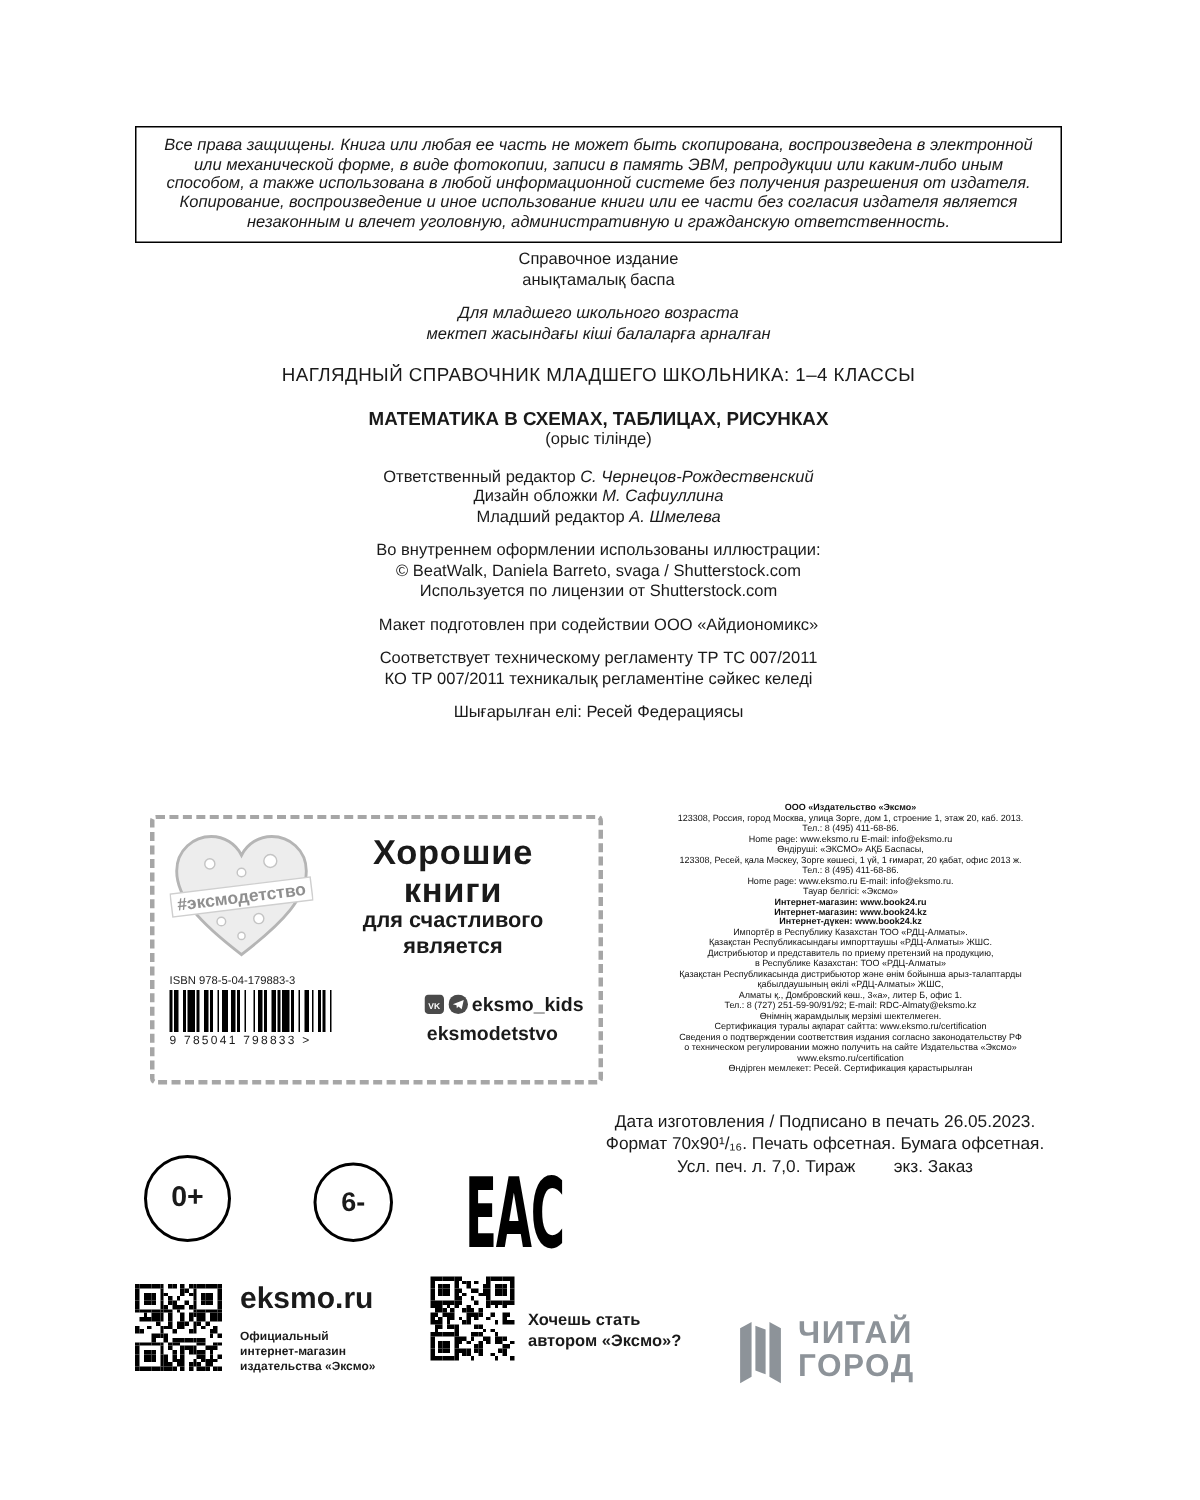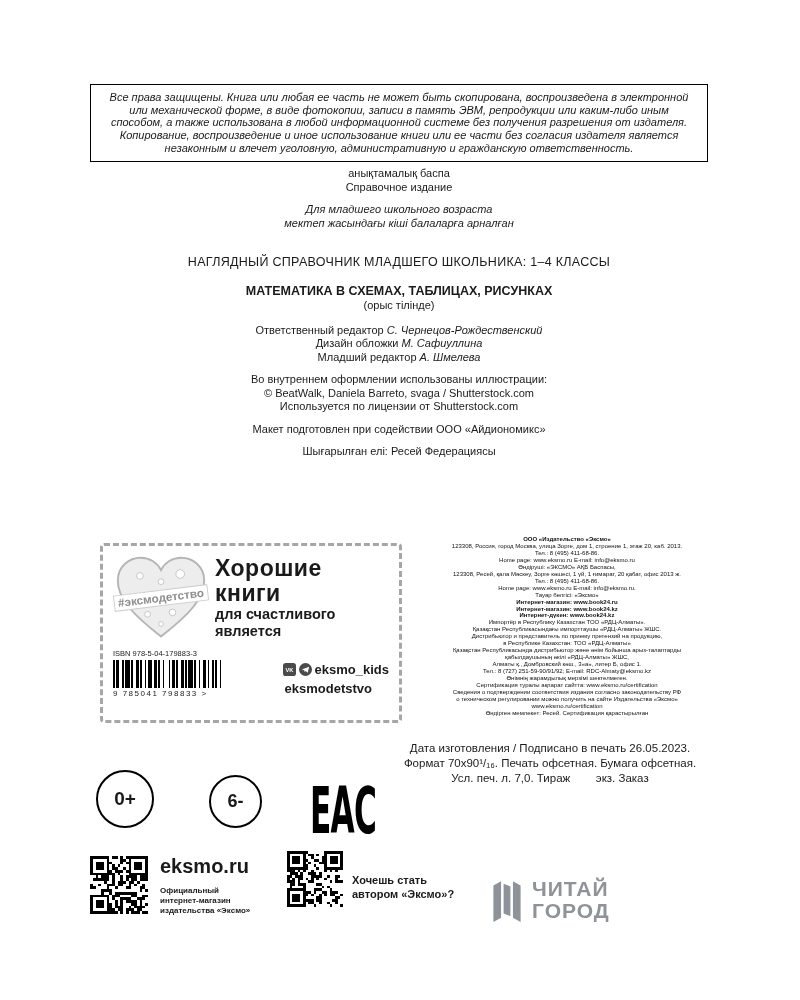--- a/index.html
+++ b/index.html
@@ -13,33 +13,33 @@
     position:absolute; left:90px; top:84px; width:618px;
     border:1.5px solid #000; padding:6px 12px;
     font-style:italic; font-size:11px; line-height:12.7px; text-align:center; font-weight:500;
   }
   
   .center-col { position:absolute; left:90px; top:167px; width:618px; text-align:center; }
   .grp { margin-bottom:9px; }
   .t11 { font-size:11px; line-height:13.5px; }
   .it  { font-style:italic; }
   .bold{ font-weight:bold; }
-  .series { font-size:12.5px; line-height:15px; margin:25px 0 14px; letter-spacing:.3px; }
+  .series { font-size:12.5px; line-height:15px; margin:13px 0 14px; letter-spacing:.3px; }
   .author { font-size:12px; margin:4px 0 13px; }
   .title-grp { margin-bottom:11px; }
   .title-main { font-size:12.5px; line-height:15px; font-weight:bold; }
   
   .stamp {
     position:absolute; left:100px; top:543px; width:302px; height:180px;
     border:3px dashed #a6a6a6; border-radius:4px; padding:8px 10px 7px;
     display:flex; flex-direction:column;
   }
   .stamp-top { display:flex; align-items:center; gap:6px; }
   .heart-svg { width:96px; height:88px; flex:none; }
-  .headline { flex:1; text-align:left; }
+  .headline { flex:1; text-align:center; }
   .h-big   { font-size:23px; font-weight:800; line-height:25px; letter-spacing:.5px; }
   .h-small { font-size:14.5px; font-weight:700; line-height:17px; }
   .stamp-bottom { margin-top:7px; display:flex; justify-content:space-between; align-items:flex-end; }
   .isbn { font-size:7.5px; margin-bottom:2px; }
   .barcode { display:flex; height:28px; width:112px; background:#fff; }
   .barcode b { background:#000; height:100%; flex:none; }
   .bar-digits { font-size:8px; letter-spacing:1.5px; margin-top:1px; }
   .soc-col { text-align:left; padding-bottom:2px; }
   .soc-line { display:flex; align-items:center; gap:3px; font-weight:bold; font-size:13px; }
   .soc-line2 { font-weight:bold; font-size:13px; margin-top:4px; padding-left:2px; }
@@ -77,22 +77,22 @@
 <body>
 
 <div class="page">
 
   <div class="copy-box">
     <span>Все права защищены. Книга или любая ее часть не может быть скопирована, воспроизведена в электронной или механической форме, в виде фотокопии, записи в память ЭВМ, репродукции или каким-либо иным способом, а также использована в любой информационной системе без получения разрешения от издателя. Копирование, воспроизведение и иное использование книги или ее части без согласия издателя является незаконным и влечет уголовную, административную и гражданскую ответственность.</span>
   </div>
 
   <div class="center-col">
     <div class="grp">
+      <div class="t11">Справочное издание</div>
       <div class="t11">анықтамалық баспа</div>
-      <div class="t11">Справочное издание</div>
     </div>
     <div class="grp it">
       <div class="t11">Для младшего школьного возраста</div>
       <div class="t11">мектеп жасындағы  кіші балаларға арналған</div>
     </div>
     <div class="series">НАГЛЯДНЫЙ СПРАВОЧНИК МЛАДШЕГО ШКОЛЬНИКА: 1–4 КЛАССЫ</div>
     <div class="title-grp">
       <div class="title-main">МАТЕМАТИКА В СХЕМАХ, ТАБЛИЦАХ, РИСУНКАХ</div>
       <div class="t11">(орыс тілінде)</div>
     </div>
@@ -100,20 +100,24 @@
       <div class="t11"><span>Ответственный редактор</span> <i>С. Чернецов-Рождественский</i></div>
       <div class="t11"><span>Дизайн обложки</span> <i>М. Сафиуллина</i></div>
       <div class="t11"><span>Младший редактор</span> <i>А. Шмелева</i></div>
     </div>
     <div class="grp">
       <div class="t11">Во внутреннем оформлении использованы иллюстрации:</div>
       <div class="t11">© BeatWalk, Daniela Barreto, svaga / Shutterstock.com</div>
       <div class="t11">Используется по лицензии от Shutterstock.com</div>
     </div>
     <div class="grp t11">Макет подготовлен при содействии ООО «Айдиономикс»</div>
+    <div class="grp">
+      <div class="t11">Соответствует техническому регламенту ТР ТС 007/2011</div>
+      <div class="t11">КО ТР 007/2011 техникалық регламентіне сәйкес келеді</div>
+    </div>
     <div class="grp">
       <div class="t11">Шығарылған елі: Ресей Федерациясы</div>
     </div>
   </div>
 
   <div class="stamp">
     <div class="stamp-top">
       <svg class="heart-svg" viewBox="0 0 100 90">
         <path d="M50 85 C20 62 5 45 5 27 C5 12 17 3 29 3 C38 3 46 8 50 16 C54 8 62 3 71 3 C83 3 95 12 95 27 C95 45 80 62 50 85 Z" fill="#ededed" stroke="#b5b5b5" stroke-width="2"></path>
         <circle cx="28" cy="22" r="3.5" fill="#fff" stroke="#c4c4c4"></circle>

